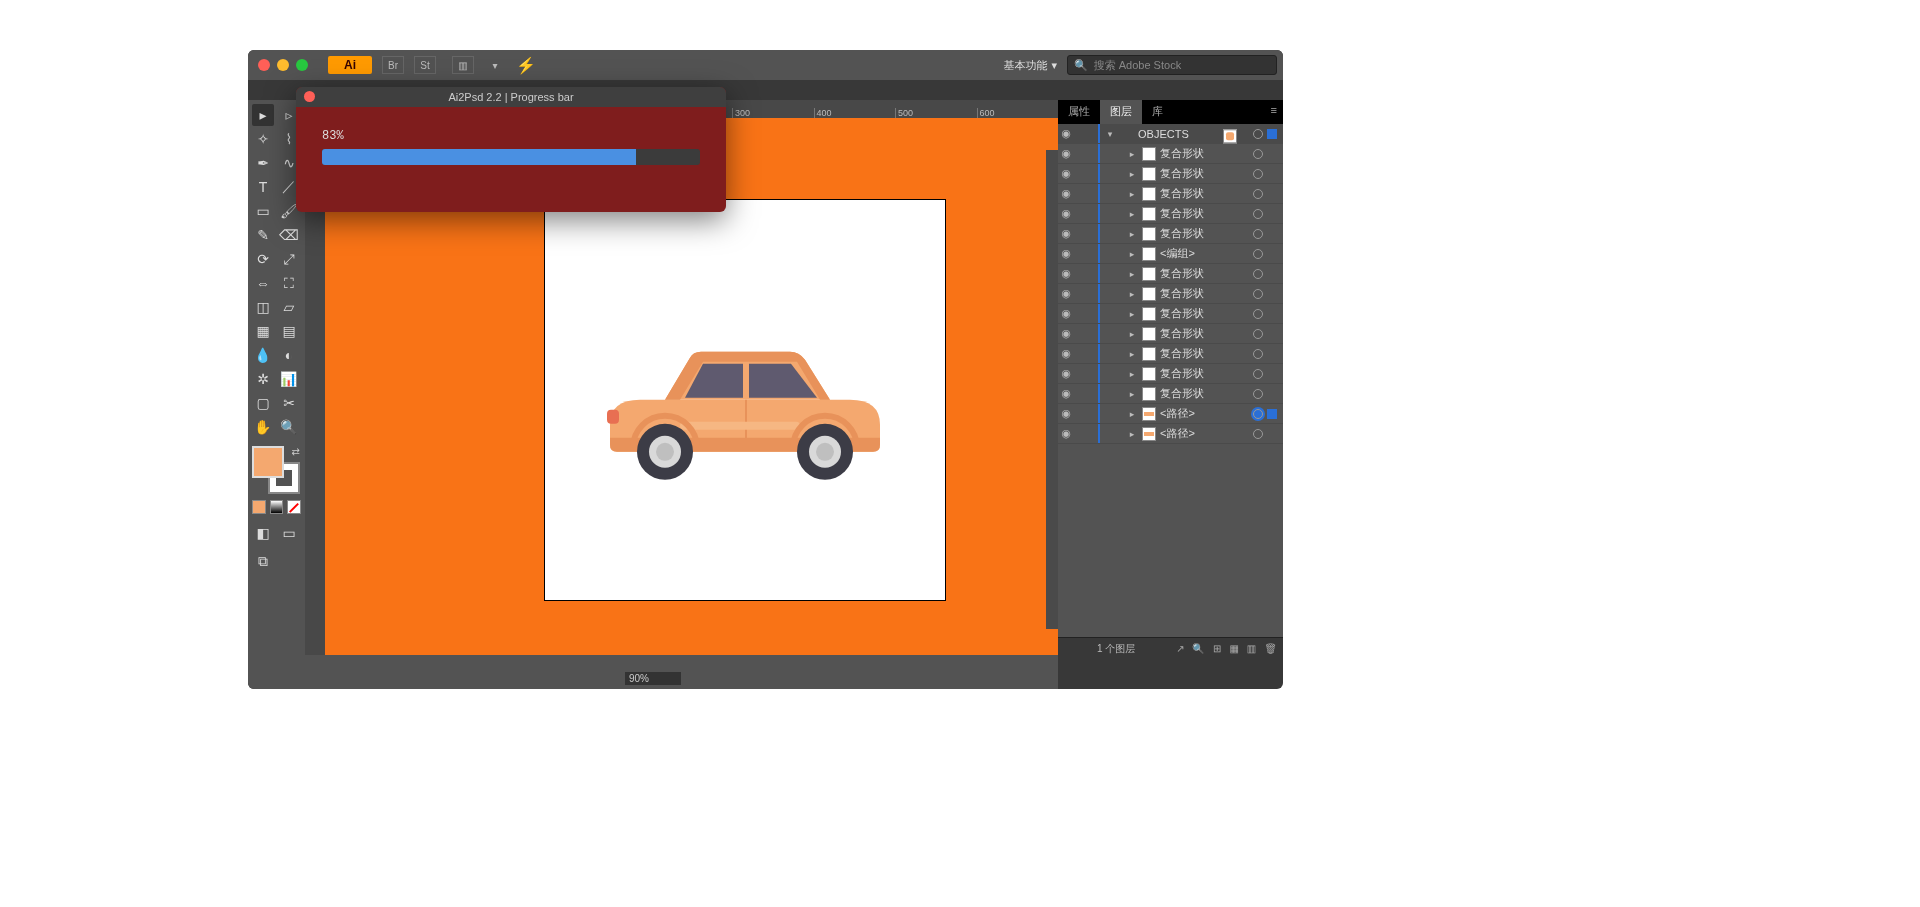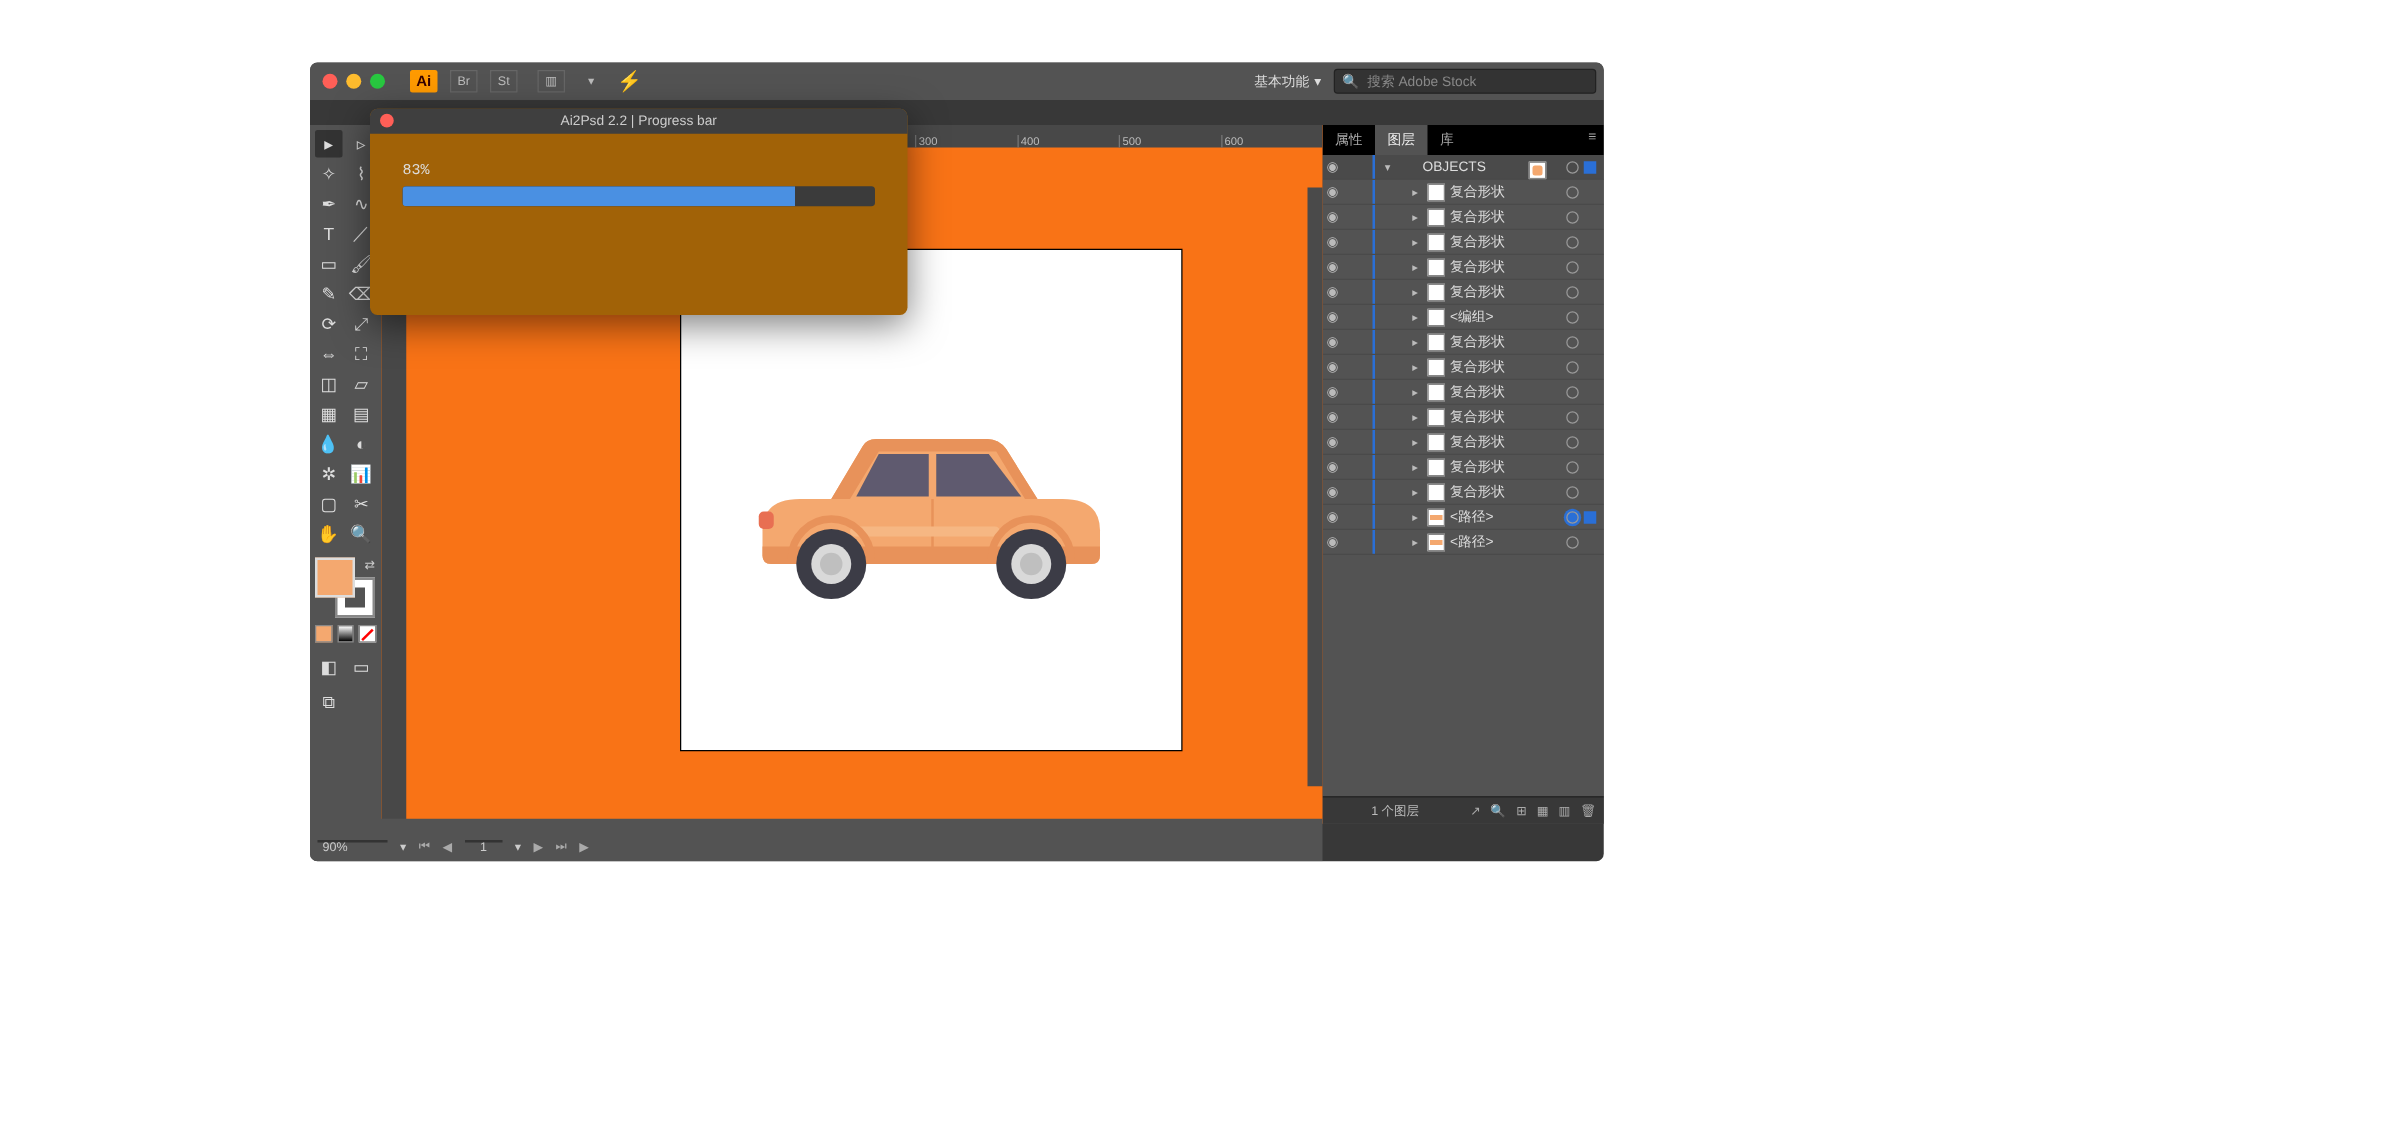--- a/index.html
+++ b/index.html
@@ -10,21 +10,21 @@
     background:#383838; border-radius:6px; overflow:hidden; color:#ccc;
   }
   
   .topbar { height:30px; background:#535353; display:flex; align-items:center; padding:0 6px; gap:10px; }
   .traffic-lights { display:flex; gap:7px; margin-left:4px; }
   .dot { width:12px; height:12px; border-radius:50%; }
   .dot.red { background:#ff5f57; }
   .dot.yellow { background:#febc2e; }
   .dot.green { background:#28c840; }
   .ai-logo {
-    width:22px; height:18px; background:#ff9a00; color:#330000;
+    width:44px; height:18px; background:#ff9a00; color:#330000;
     font-weight:bold; font-size:12px; display:flex; align-items:center; justify-content:center;
     border-radius:2px; margin-left:10px;
   }
   .top-icon {
     width:22px; height:18px; background:#525252; border:1px solid #666;
     display:flex; align-items:center; justify-content:center; font-size:10px; color:#bbb;
   }
   .arrange-icon { margin-left:6px; }
   .gpu-dock { padding:0 6px; font-size:10px; height:18px; }
   .spacer { flex:1; }
@@ -114,31 +114,31 @@
   .layer-row.depth-1 { padding-left:0; }
   .layers-footer {
     height:22px; background:#383838; display:flex; align-items:center; gap:8px;
     padding:0 6px; font-size:10px; border-top:1px solid #222;
   }
   .layers-footer .ico { color:#aaa; cursor:pointer;}
   .layers-footer .count { flex:1; color:#bbb;text-align:center;}
   
   .status {
     position:absolute; left:0; right:225px; bottom:0; height:20px;
-    background:#535353; display:flex; gap:10px;
-    font-size:10px; color:#ccc; padding:17px 6px;
+    background:#535353; display:flex; align-items:center; gap:10px;
+    font-size:10px; color:#ccc; padding:17px 6px;flex-direction:column;
   }
   .status .zoom { width:56px; background:#333; padding:1px 4px;}
   .status .nav-btn { color:#aaa; cursor:pointer;}
   .status .artboard-num { width:30px; background:#333; padding:1px 4px; text-align:center;}
   .status .sel-tool { flex:1; text-align:center;}
   
   .progress-dialog {
-    position:absolute; left:48px; top:37px; width:430px; height:165px;
-    background:#a16207; border-radius:6px; box-shadow:0 8px 30px rgba(0,0,0,.5);
+    position:absolute; left:48px; top:37px; width:430px; height:125px;
+    background:#7f1d1d; border-radius:6px; box-shadow:0 8px 30px rgba(0,0,0,.5);
     z-index:50;
   }
   .progress-dialog .pd-title {
     height:20px; background:#3f3f3f; border-radius:6px 6px 0 0;
     display:flex; align-items:center; justify-content:center;
     font-size:11px; color:#ccc; position:relative;
   }
   .progress-dialog .pd-title .close-dot {
     position:absolute; left:8px; top:4px; width:11px; height:11px; border-radius:50%; background:#ff5f57;
   }

